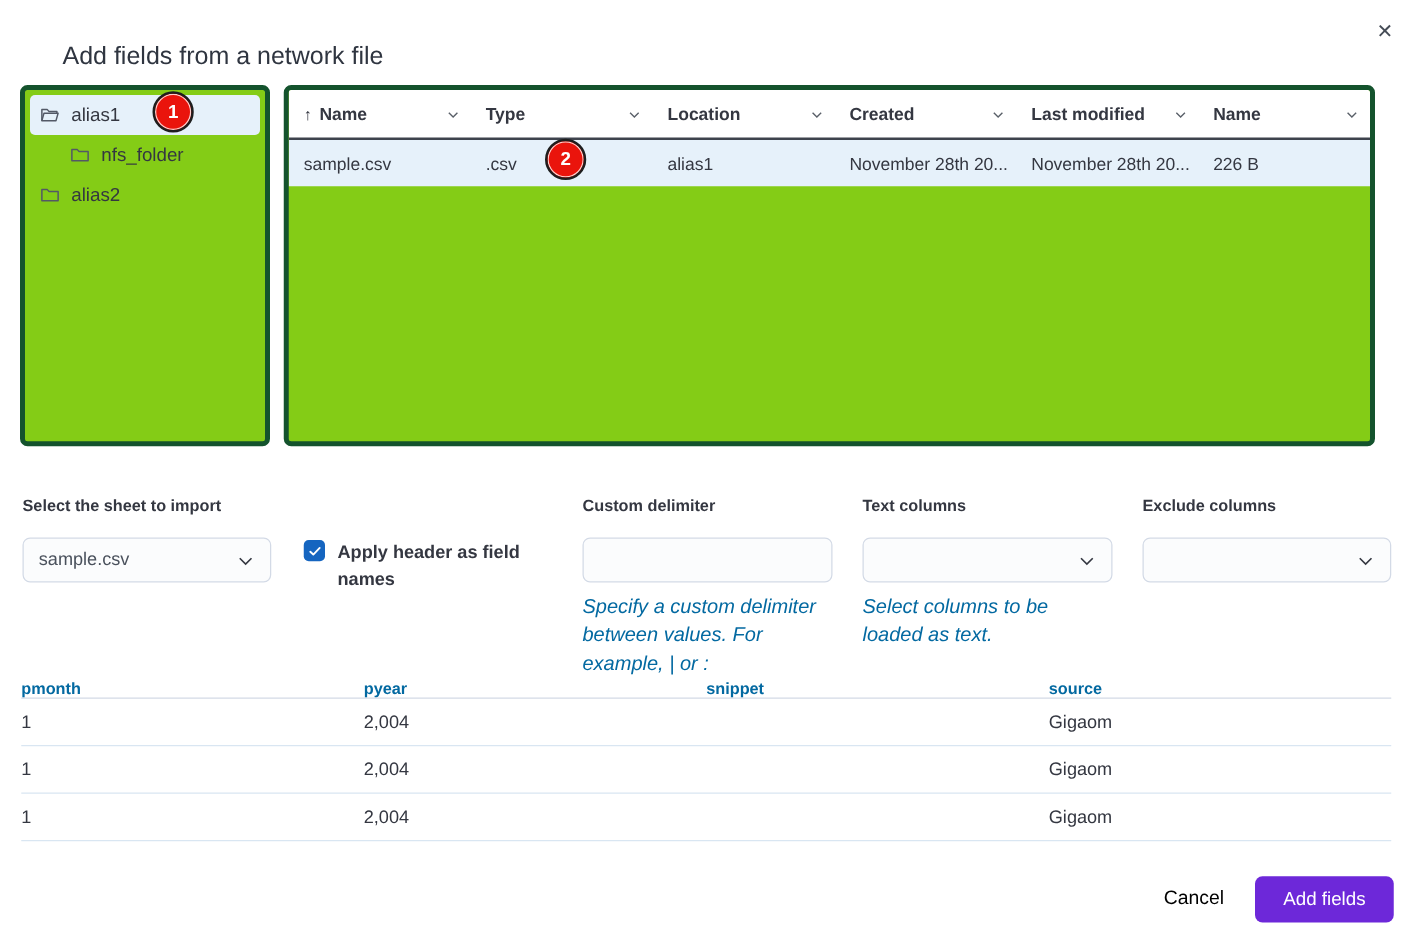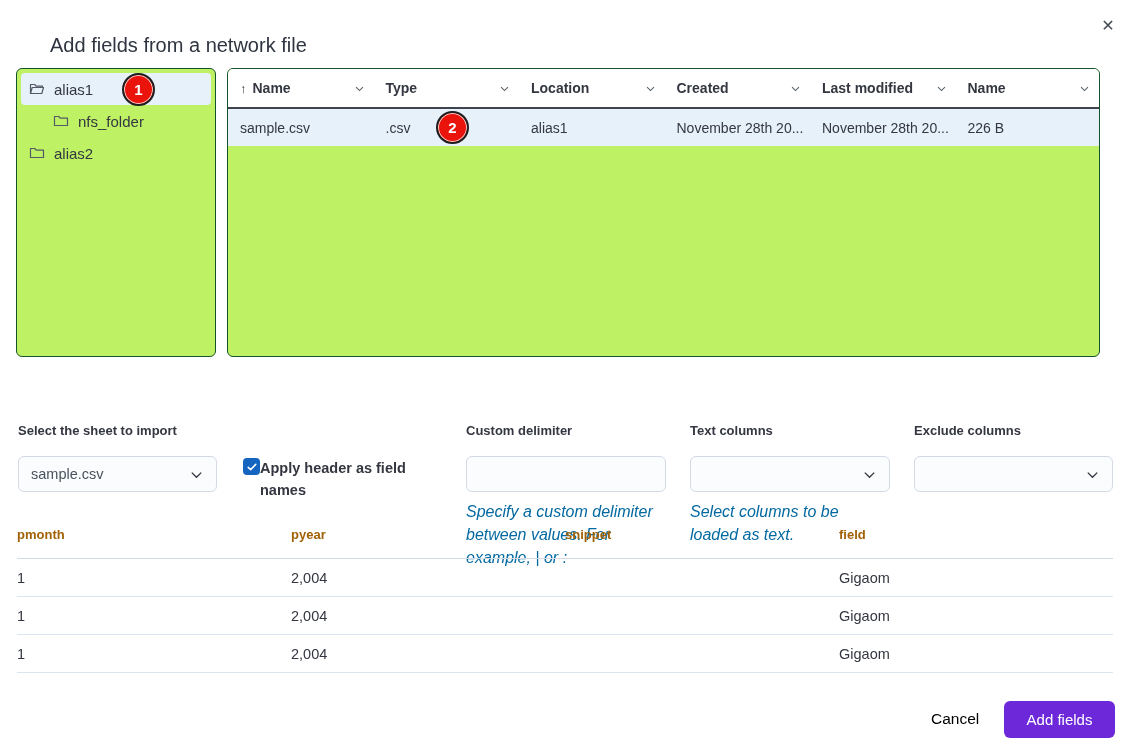--- a/index.html
+++ b/index.html
@@ -9,21 +9,21 @@
     background:#ffffff; color:#343741;
     font-family:"Liberation Sans","DejaVu Sans",sans-serif;
   }
 
   
   .dlg-title { position:absolute; left:18px; top:21px; font-size:20px; font-weight:400; color:#2f3540;margin-left:32px; }
   .close-btn { position:absolute; left:1094px; top:12px; width:28px; height:28px; border:none; background:none;
                font-size:16px; color:#454c56; cursor:pointer; line-height:28px; text-align:center; padding:0; }
 
   
-  .panel { position:absolute; background:#bef264; border:1px solid #14532d; border-radius:6px; }
+  .panel { position:absolute; background:#84cc16; border:4px solid #14532d; border-radius:6px; }
   #tree-panel { left:16px; top:68px; width:200px; height:289px; padding:4px; }
   #file-panel { left:227px; top:68px; width:873px; height:289px; overflow:hidden; }
 
   
   .tree-item { height:32px; display:flex; align-items:center; gap:9px; padding:0 8px; border-radius:4px;
                font-size:15px; color:#343741; cursor:pointer; }
   .tree-item.selected { background:#e6f1fa; }
   .tree-item.indented { padding-left:32px; }
   .f-icon { width:16px; height:16px; flex:0 0 16px; display:inline-flex; }
 
@@ -33,43 +33,43 @@
              padding:0 9px 0 12px; font-size:14px; font-weight:700; color:#343741; cursor:pointer; }
   .ft-hcol:last-child { flex:1 1 auto; }
   .hlbl { display:inline-flex; align-items:center; gap:6px; white-space:nowrap; }
   .sort-arrow { font-size:13px; font-weight:400; color:#343741; }
   .chev { display:inline-flex; flex:0 0 auto; }
   .ft-row { display:flex; height:37px; align-items:center; background:#e6f1fa; font-size:14px; color:#343741; cursor:pointer; }
   .ft-cell { flex:0 0 145.5px; padding:0 6px 0 12px; white-space:nowrap; overflow:hidden; }
   .ft-cell:last-child { flex:1 1 auto; }
 
   
-  .form-group { position:absolute;margin-top:26px; }
+  .form-group { position:absolute; }
   .form-label { font-size:13px; font-weight:700; color:#343741; margin:0 0 17px 0; line-height:16px; }
   .control { height:36px; border:1px solid #d3dae6; border-radius:6px; background:#fbfcfd;
              display:flex; align-items:center; justify-content:space-between; padding:0 12px;
              font-size:14.5px; color:#4a515c; cursor:pointer; }
   .text-input { width:100%; height:36px; border:1px solid #d3dae6; border-radius:6px; background:#fbfcfd;
                 padding:0 12px; font-size:14.5px; color:#343741; font-family:inherit; }
   .help-text { margin-top:8px; font-size:16px; line-height:1.45; color:#0369a1;font-style:italic; }
 
   #grp-sheet   { left:18px;  top:397px; width:199px; }
-  #grp-check   { left:243px; top:431px; width:192px; display:flex; align-items:flex-start; }
+  #grp-check   { left:243px; top:431px; width:192px; display:flex; gap:10px; align-items:flex-start; }
   #grp-delim   { left:466px; top:397px; width:200px; }
   #grp-text    { left:690px; top:397px; width:200px; }
   #grp-excl    { left:914px; top:397px; width:199px; }
 
   .checkbox { width:17px; height:17px; flex:0 0 17px; margin-top:1px; border-radius:4px; background:#1565c0;
               display:flex; align-items:center; justify-content:center; cursor:pointer; }
   .check-label { font-size:14.5px; font-weight:700; color:#343741; line-height:1.55; cursor:pointer; }
 
   
   #preview { position:absolute; left:17px; top:527px; width:1096px; }
-  .pv-header { display:flex; height:32px; align-items:flex-start; border-bottom:1px solid #d3dae6;
-               font-size:13px; font-weight:700; color:#a16207; }
+  .pv-header { display:flex; height:32px; align-items:flex-end; border-bottom:1px solid #d3dae6;
+               font-size:13px; font-weight:700; color:#0369a1; }
   .pv-col, .pv-cell { flex:0 0 25%; padding-right:8px; white-space:nowrap; overflow:hidden; }
   .pv-row { display:flex; height:38px; align-items:center; font-size:14.5px; color:#343741;
             border-bottom:1px solid #d9e6f2; }
 
   
   .cancel-btn { position:absolute; left:925px; top:708px; border:none; background:none; cursor:pointer;
                 font-size:15.5px; color:#000000; font-family:inherit; padding:2px 6px; }
   .add-btn { position:absolute; left:1004px; top:701px; width:111px; height:37px; border:none; cursor:pointer;
              border-radius:6px; background:#6d28d9; color:#ffffff; font-size:15px; font-family:inherit; }
 
@@ -228,21 +228,21 @@
         </svg>
       </span>
   </div>
 </div>
 
 <div id="preview">
   <div class="pv-header">
     <div class="pv-col">pmonth</div>
     <div class="pv-col">pyear</div>
     <div class="pv-col">snippet</div>
-    <div class="pv-col">field</div>
+    <div class="pv-col">source</div>
   </div>
   <div class="pv-row">
     <div class="pv-cell">1</div>
     <div class="pv-cell">2,004</div>
     <div class="pv-cell"></div>
     <div class="pv-cell">Gigaom</div>
   </div>
   <div class="pv-row">
     <div class="pv-cell">1</div>
     <div class="pv-cell">2,004</div>

